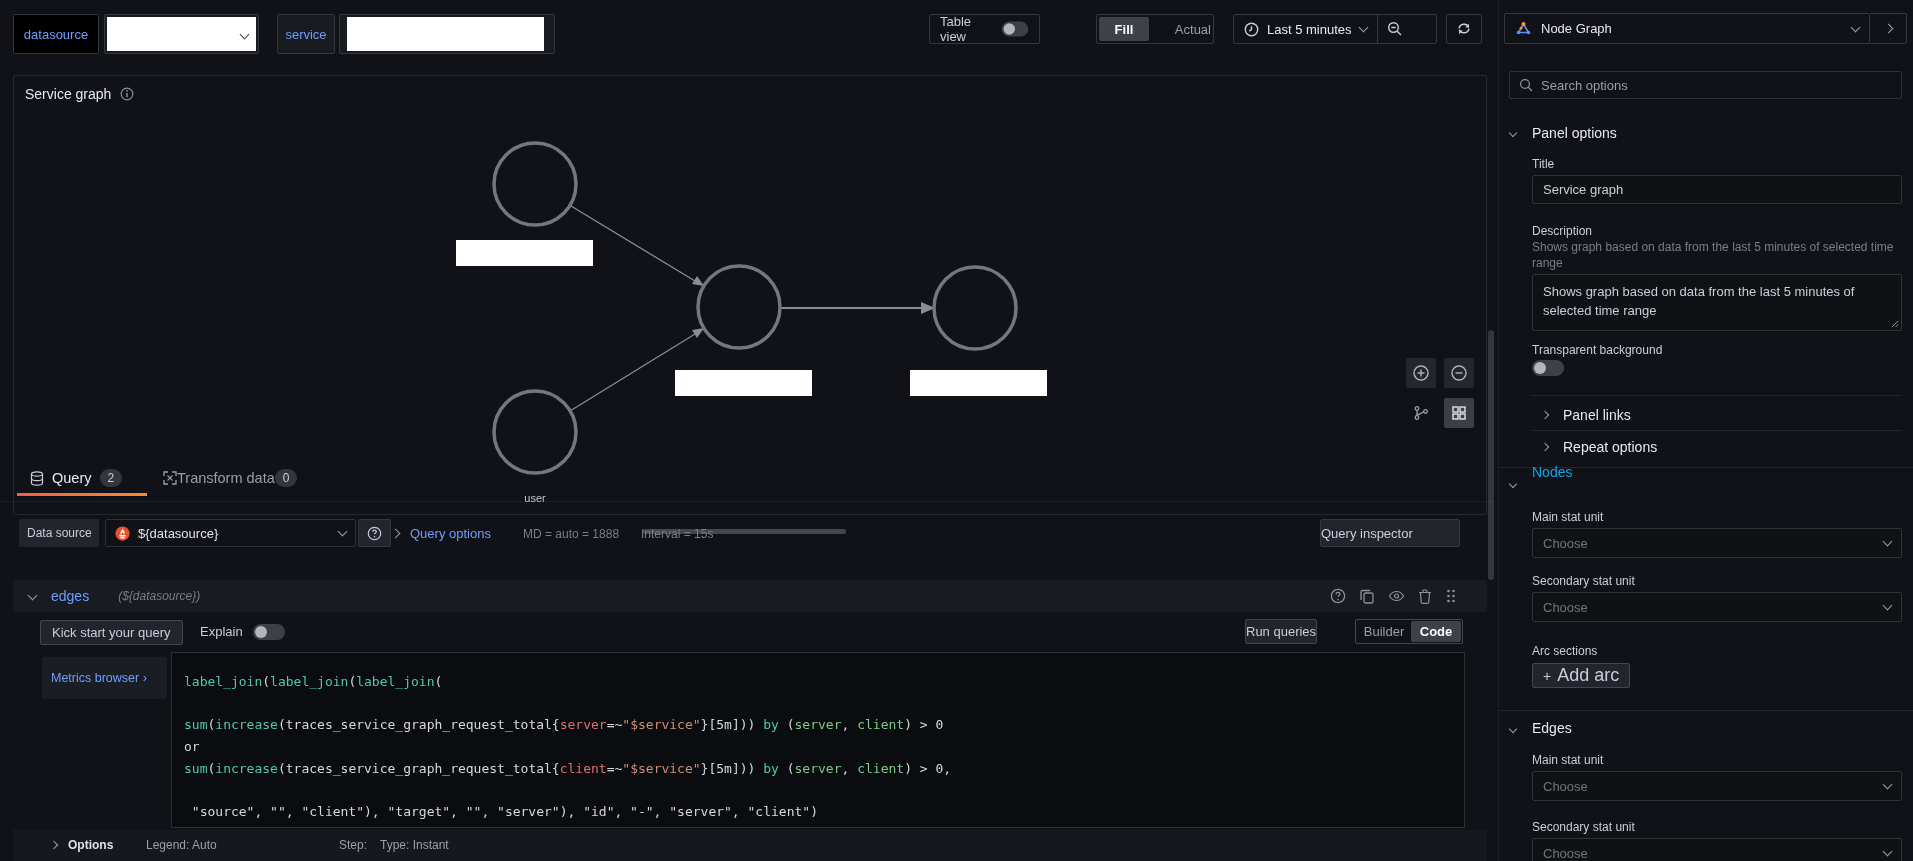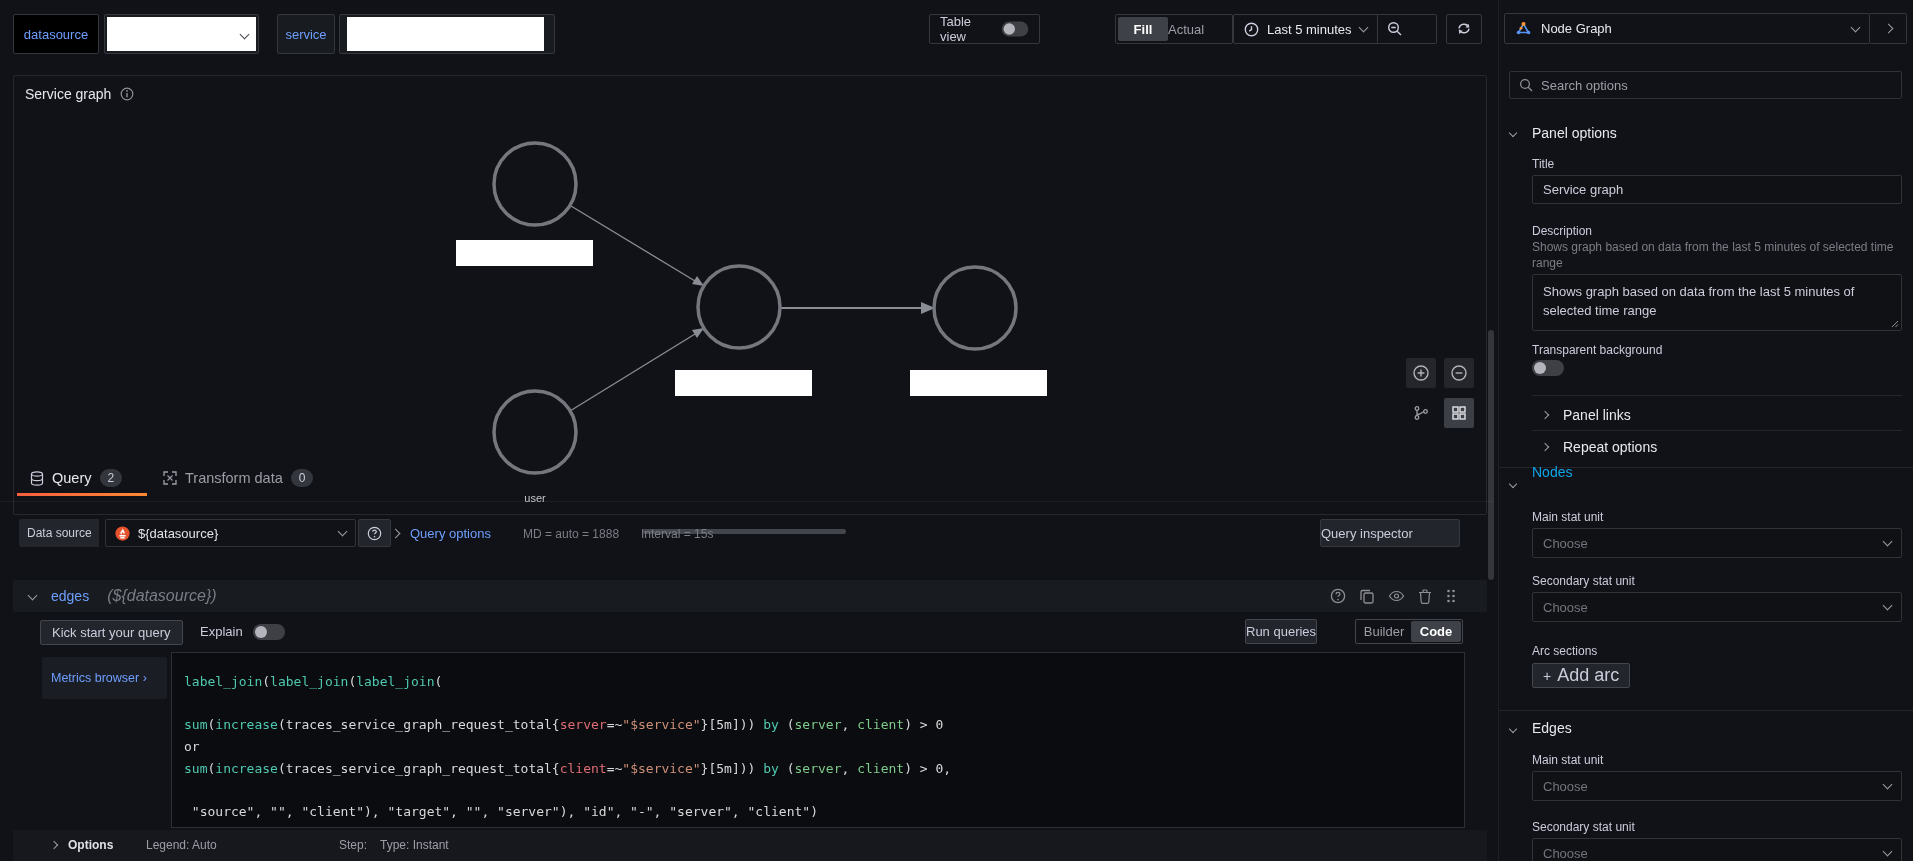--- a/index.html
+++ b/index.html
@@ -47,25 +47,25 @@
   </div>
   <div class="abs box" style="left:339px;top:14px;width:216px;height:40px;background:#181b1f;">
     <div class="whitebox" style="left:7px;top:2px;width:197px;height:34px;"></div>
   </div>
 
   <div class="abs box flex" style="left:929px;top:14px;width:111px;height:30px;padding:0 10px;gap:9px;background:transparent;">
     <span>Table view</span>
     <span class="tgl" style="transform:scale(0.95);"></span>
   </div>
 
-  <div class="abs box flex" style="left:1096px;top:14px;width:118px;height:30px;background:transparent;padding:2px;margin-left:19px;">
+  <div class="abs box flex" style="left:1096px;top:14px;width:118px;height:30px;background:transparent;padding:2px;">
     <div class="seg-active flex" style="width:50px;height:24px;justify-content:center;">
         <span>Fill</span>
       </div>
-    <div class="flex dim" style="width:62px;height:24px;justify-content:flex-start;">
+    <div class="flex dim" style="width:62px;height:24px;justify-content:flex-end;">
         <span>Actual</span>
       </div>
   </div>
 
   <div class="abs box flex" style="left:1233px;top:14px;width:204px;height:30px;background:transparent;text-align:center;">
     <div class="flex" style="padding:0 10px;gap:8px;height:100%;">
       <svg width="15" height="15" viewBox="0 0 15 15">
           <circle cx="7.5" cy="7.5" r="6.2" fill="none" stroke="#ccccdc" stroke-width="1.4"></circle>
           <path d="M7.5 4.2v3.5l-2.3 1.4" fill="none" stroke="#ccccdc" stroke-width="1.4"></path>
         </svg>
@@ -156,21 +156,21 @@
     <div class="abs flex" style="left:30px;top:4px;gap:8px;">
       <svg width="14" height="15" viewBox="0 0 14 15">
           <ellipse cx="7" cy="3" rx="5.5" ry="2.2" fill="none" stroke="#ccccdc" stroke-width="1.2"></ellipse>
           <path d="M1.5 3v9c0 1.2 2.5 2.2 5.5 2.2s5.5-1 5.5-2.2V3" fill="none" stroke="#ccccdc" stroke-width="1.2"></path>
           <path d="M1.5 7.5c0 1.2 2.5 2.2 5.5 2.2s5.5-1 5.5-2.2" fill="none" stroke="#ccccdc" stroke-width="1.2"></path>
         </svg>
       <span style="font-size:14.5px;font-weight:500;color:#e8e8ef;">Query</span>
       <span class="badge">2</span>
     </div>
     <div class="abs" style="left:17px;top:28px;width:130px;height:3px;background:linear-gradient(90deg,#f55f3e,#ff8833);"></div>
-    <div class="abs flex" style="left:163px;top:4px;gap:8px;">
+    <div class="abs flex" style="left:163px;top:4px;">
       <svg width="14" height="14" viewBox="0 0 14 14">
           <path d="M1 5V1h4M9 1h4v4M13 9v4H9M5 13H1V9" fill="none" stroke="#9d9da8" stroke-width="1.3"></path>
           <path d="M4.5 4.5l5 5M9.5 4.5l-5 5" stroke="#9d9da8" stroke-width="1.1"></path>
         </svg>
       <span style="font-size:14.5px;color:#9d9da8;">Transform data</span>
       <span class="badge">0</span>
     </div>
   </div>
 
   <div class="abs" style="left:0;top:512px;width:1494px;height:42px;">
@@ -197,21 +197,21 @@
     <div class="abs dimmer" style="left:523px;top:15px;font-size:12px;">MD = auto = 1888</div>
     <div class="abs dimmer" style="left:641px;top:15px;font-size:12px;">Interval = 15s</div>
     <div class="abs box flex" style="left:1320px;top:7px;width:140px;height:28px;justify-content:flex-start;background:#22252b;">
       <span>Query inspector</span>
     </div>
   </div>
 
   <div class="abs flex" style="left:13px;top:580px;width:1474px;height:32px;background:#181b1f;border-radius:2px;">
     <span class="chev down" style="margin-left:16px;margin-top:-2px;"></span>
     <span class="blue w500" style="margin-left:15px;font-size:14px;">edges</span>
-    <span class="dimmer" style="margin-left:18px;font-size:16px;font-style:italic;">(${datasource})</span>
+    <span class="dimmer" style="margin-left:29px;font-size:12px;font-style:italic;">(${datasource})</span>
     <div style="flex:1;"></div>
     <div class="flex" style="gap:13px;margin-right:30px;">
       <svg width="16" height="16" viewBox="0 0 15 15">
           <circle cx="7.5" cy="7.5" r="6.2" fill="none" stroke="#8e9097" stroke-width="1.2"></circle>
           <path d="M5.7 5.8c0-1 .8-1.7 1.8-1.7s1.8.7 1.8 1.6c0 1.2-1.8 1.4-1.8 2.6" fill="none" stroke="#8e9097" stroke-width="1.2"></path>
           <circle cx="7.5" cy="10.8" r="0.8" fill="#8e9097"></circle>
         </svg>
       <svg width="16" height="16" viewBox="0 0 16 16">
           <rect x="5" y="5" width="9" height="10" rx="1.5" fill="none" stroke="#8e9097" stroke-width="1.3"></rect>
           <path d="M11 2.5H3.5A1.5 1.5 0 0 0 2 4v8" fill="none" stroke="#8e9097" stroke-width="1.3"></path>

